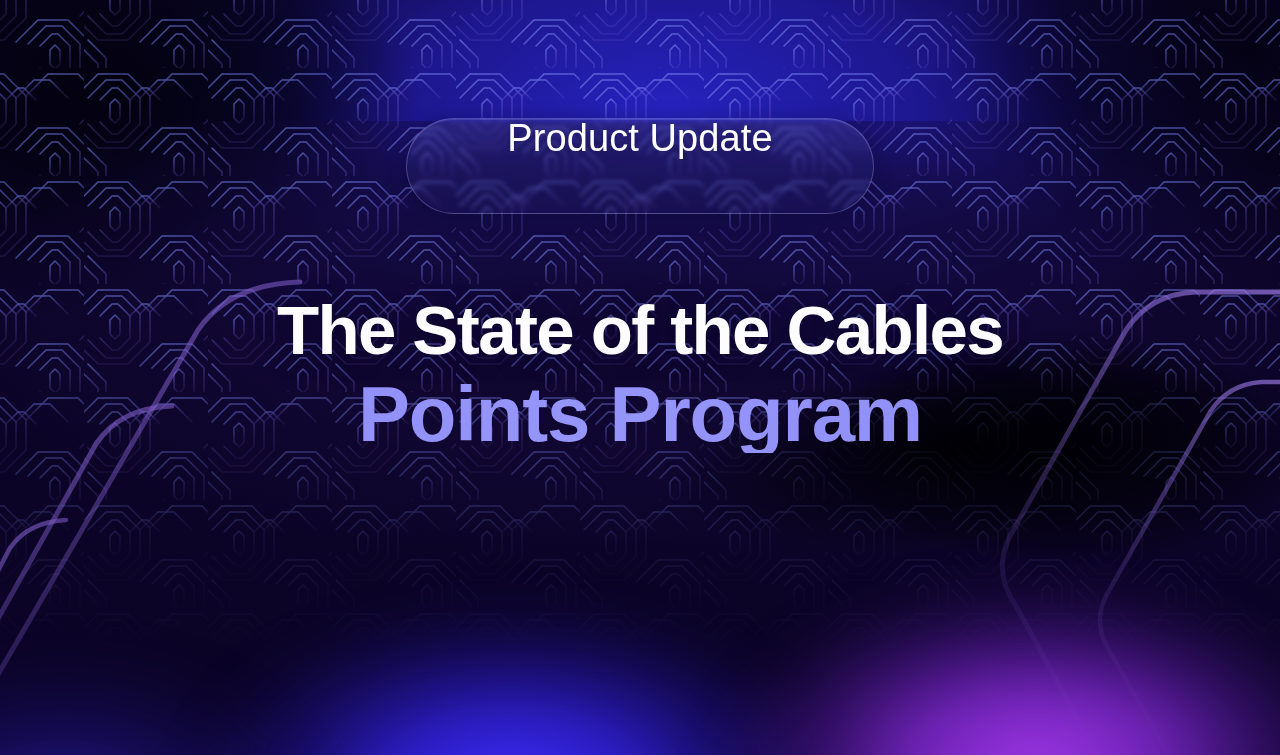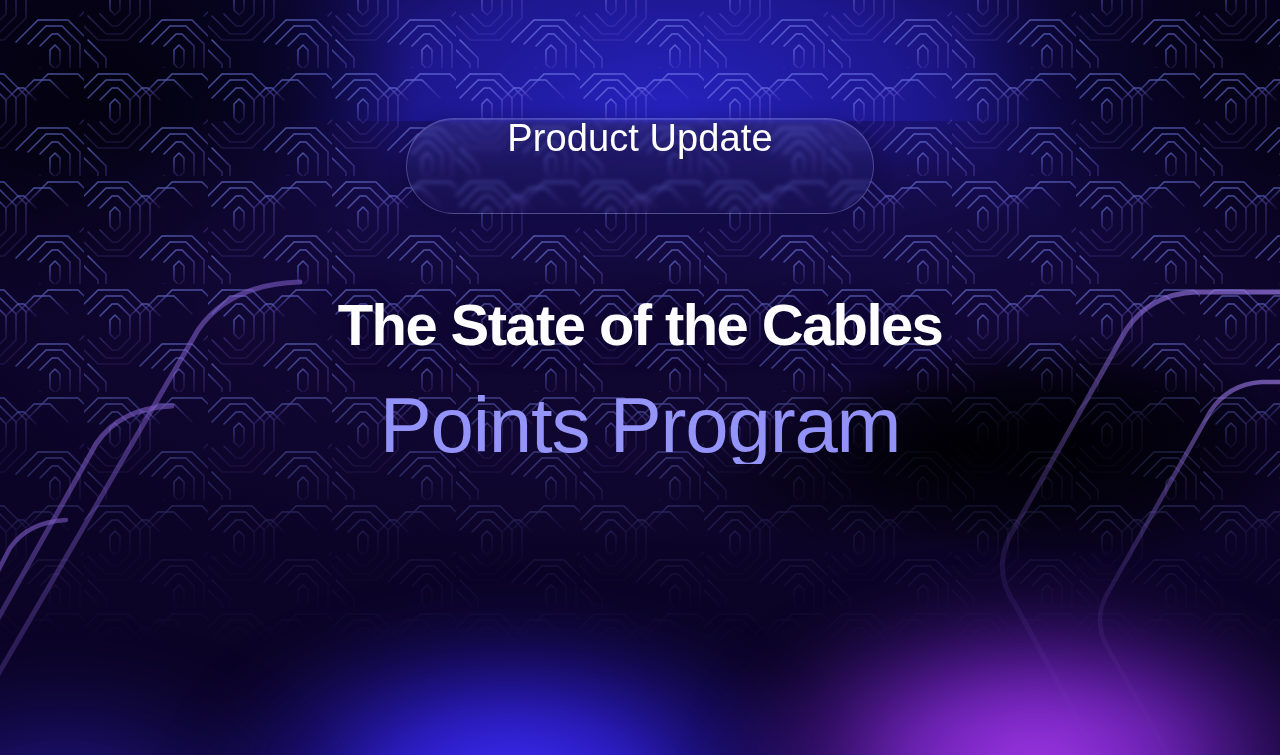--- a/index.html
+++ b/index.html
@@ -244,34 +244,34 @@
 
   .headline {
     position: absolute;
     left: 0;
     right: 0;
     top: 296px;
     text-align: center;
   }
   .headline-line1 {
     display: block;
-    font-size: 58px;
+    font-size: 69px;
     line-height: 1.0;
     font-weight: 700;
     letter-spacing: -1.6px;
     color: #fdfdff;
     text-shadow: 0 2px 24px rgba(8,3,34,0.55);
     white-space: nowrap;
   }
   .headline-line2 {
     display: block;
-    margin-top: 32px;
+    margin-top: 10px;
     font-size: 78px;
     line-height: 1.0;
-    font-weight: 400;
+    font-weight: 700;
     letter-spacing: -1.2px;
     color: #8d8cf6;
     background-image: linear-gradient(95deg, #8b8bf7 0%, #9695f9 46%, #8c8bf6 100%);
     -webkit-background-clip: text;
     background-clip: text;
     -webkit-text-fill-color: transparent;
     text-shadow: none;
     white-space: nowrap;
   }
 </style>

